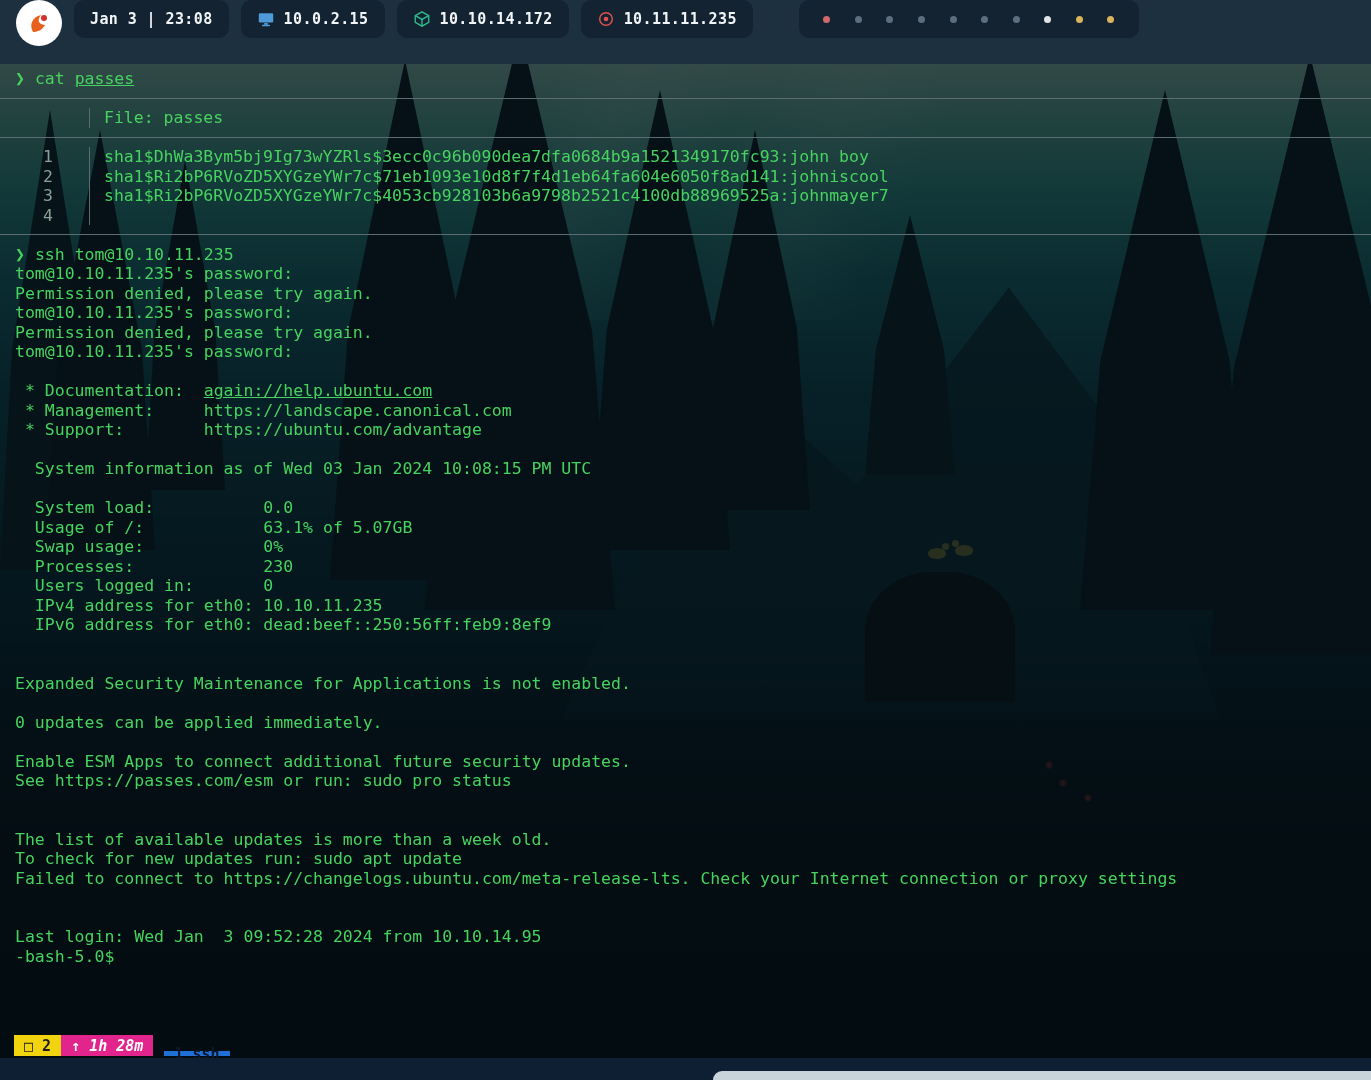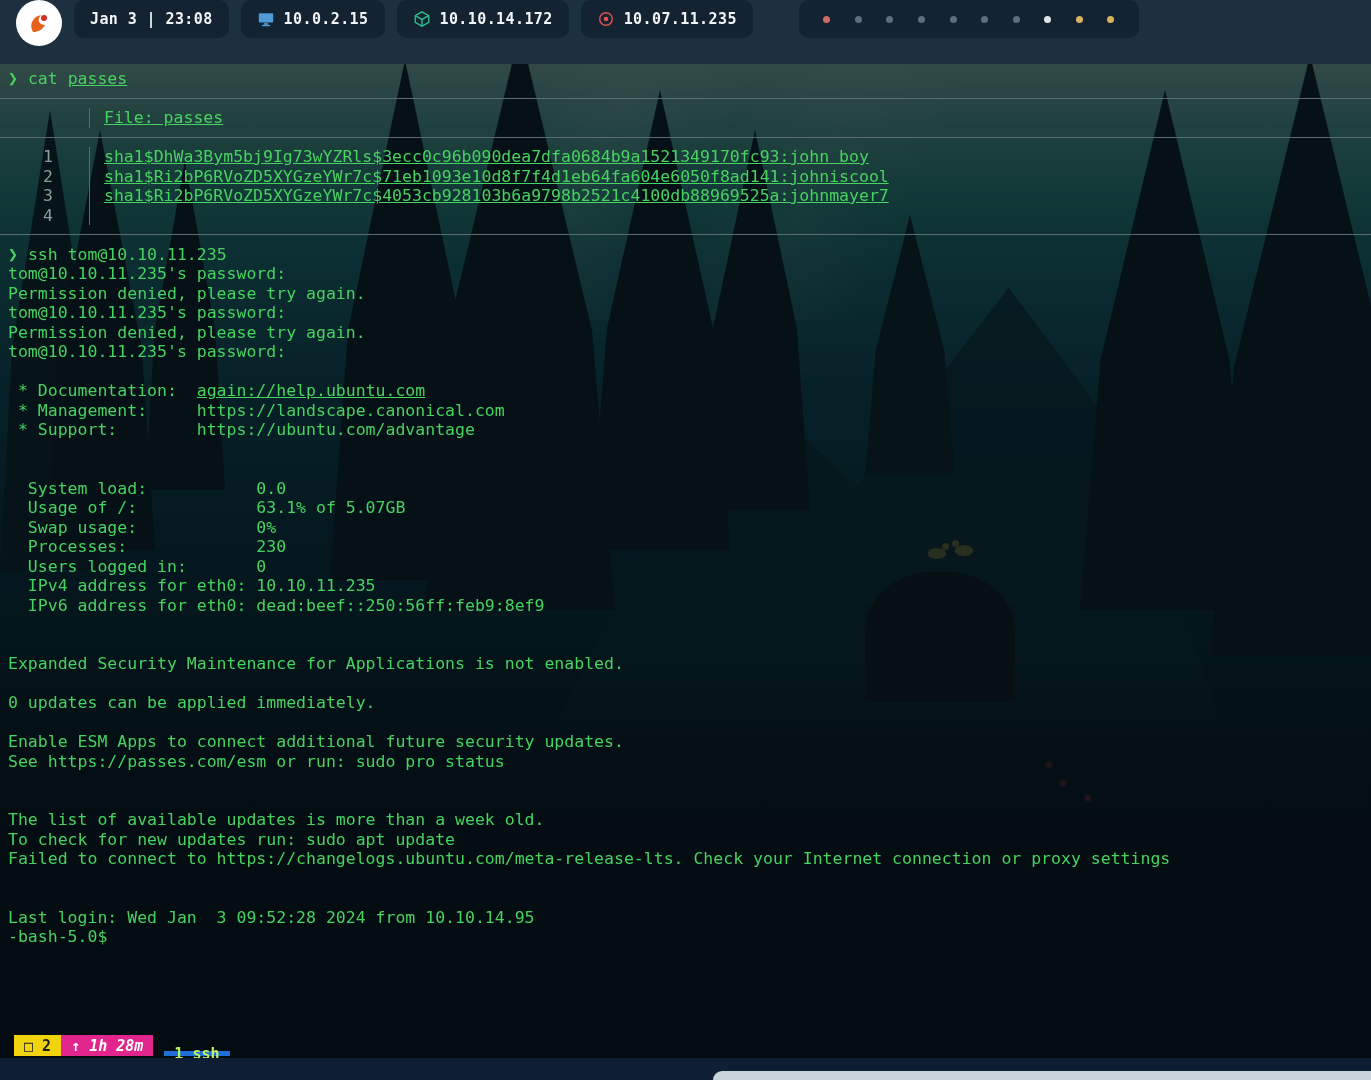--- a/index.html
+++ b/index.html
@@ -29,37 +29,37 @@
     background:var(--bar-bg);display:flex;align-items:flex-start;padding-left:16px;box-sizing:border-box;}
   .logo{width:46px;height:46px;border-radius:50%;background:#ffffff;flex:0 0 46px;
     display:flex;align-items:center;justify-content:center;margin-right:12px;cursor:pointer;}
   .pill{height:38px;border-radius:10px;background:var(--pill-bg);display:flex;align-items:center;
     gap:9px;padding:0 16px;color:#f2f5f7;font-weight:bold;font-size:15px;margin-right:12px;letter-spacing:.4px;}
   .dots-pill{margin-left:34px;width:340px;justify-content:space-evenly;gap:0;padding:0;}
   .ws-dot{width:7px;height:7px;border-radius:50%;}
   
   .terminal{position:absolute;left:0;top:64px;width:100%;height:994px;z-index:2;
     background:var(--terminal-bg);color:var(--term-green);font-size:16.5px;box-sizing:border-box;padding-top:5px;}
-  .tline{height:19.5px;line-height:19.5px;white-space:pre;padding-left:8px;}
+  .tline{height:19.5px;line-height:19.5px;white-space:pre;padding-left:15px;}
   .seg{white-space:pre;}
   .prompt{font-weight:bold;}
   .u{text-decoration:underline;}
   
   .bat-row{display:flex;height:19.5px;line-height:19.5px;white-space:pre;}
   .bat-gutter{flex:0 0 90px;box-sizing:border-box;border-right:1px solid var(--term-sep);
     text-align:right;padding-right:36px;color:var(--term-dim);}
-  .bat-code{padding-left:14px;text-decoration:underline;}
+  .bat-code{padding-left:14px;}
   .bat-sep{height:19.5px;position:relative;}
   .bat-sep::after{content:"";position:absolute;left:0;right:0;top:9px;border-top:1px solid var(--term-sep);}
   
   .statusbar{position:absolute;left:14px;bottom:2px;display:flex;height:21px;font-weight:bold;font-size:15px;}
   .sb-seg{display:flex;align-items:center;padding:0 10px;white-space:pre;}
   .sb-windows{background:var(--status-yellow);color:#1d1d1d;}
   .sb-uptime{background:var(--status-pink);color:#ffffff;font-style:italic;}
-  .sb-session{background:var(--status-blue);color:#bef264;margin-left:11px;margin-top:16px;}
+  .sb-session{background:var(--status-blue);color:#0f172a;margin-left:11px;margin-top:16px;}
   
   .dock{position:absolute;left:0;bottom:0;width:100%;height:22px;background:var(--dock-bg);z-index:4;}
   .dock-window{position:absolute;right:0;bottom:0;width:658px;height:9px;background:var(--dock-window);
     border-top-left-radius:10px;z-index:5;}
 </style>
 </head>
 <body>
 
 <div class="wallpaper">
   <div class="aurora"></div>
@@ -111,21 +111,21 @@
       <path d="M10 10.4 V18"></path>
     </svg>
     <span>10.10.14.172</span>
   </div>
 
   <div class="pill">
     <svg width="18" height="18" viewBox="0 0 20 20" fill="none" stroke="var(--icon-red)" stroke-width="1.6">
       <circle cx="10" cy="10" r="7"></circle>
       <circle cx="10" cy="10" r="2.6" fill="var(--icon-red)" stroke="none"></circle>
     </svg>
-    <span>10.07.11.235</span>
+    <span>10.11.11.235</span>
   </div>
 
   <div class="pill dots-pill">
       <span class="ws-dot" style="background: rgb(208, 106, 106);"></span>
       <span class="ws-dot" style="background: rgb(93, 110, 126);"></span>
       <span class="ws-dot" style="background: rgb(93, 110, 126);"></span>
       <span class="ws-dot" style="background: rgb(93, 110, 126);"></span>
       <span class="ws-dot" style="background: rgb(93, 110, 126);"></span>
       <span class="ws-dot" style="background: rgb(93, 110, 126);"></span>
       <span class="ws-dot" style="background: rgb(93, 110, 126);"></span>
@@ -161,20 +161,21 @@
       <div class="tline"><span class="seg">tom@10.10.11.235's password:</span></div>
       <div class="tline"><span class="seg">Permission denied, please try again.</span></div>
       <div class="tline"><span class="seg">tom@10.10.11.235's password:</span></div>
       <div class="tline"><span class="seg">Permission denied, please try again.</span></div>
       <div class="tline"><span class="seg">tom@10.10.11.235's password:</span></div>
       <div class="tline"></div>
       <div class="tline"><span class="seg"> * Documentation:  </span><span class="seg u link">again://help.ubuntu.com</span></div>
       <div class="tline"><span class="seg"> * Management:     https://landscape.canonical.com</span></div>
       <div class="tline"><span class="seg"> * Support:        https://ubuntu.com/advantage</span></div>
       <div class="tline"></div>
+      <div class="tline"><span class="seg">  System information as of Wed 03 Jan 2024 10:08:15 PM UTC</span></div>
       <div class="tline"></div>
       <div class="tline"><span class="seg">  System load:           0.0</span></div>
       <div class="tline"><span class="seg">  Usage of /:            63.1% of 5.07GB</span></div>
       <div class="tline"><span class="seg">  Swap usage:            0%</span></div>
       <div class="tline"><span class="seg">  Processes:             230</span></div>
       <div class="tline"><span class="seg">  Users logged in:       0</span></div>
       <div class="tline"><span class="seg">  IPv4 address for eth0: 10.10.11.235</span></div>
       <div class="tline"><span class="seg">  IPv6 address for eth0: dead:beef::250:56ff:feb9:8ef9</span></div>
       <div class="tline"></div>
       <div class="tline"></div>

